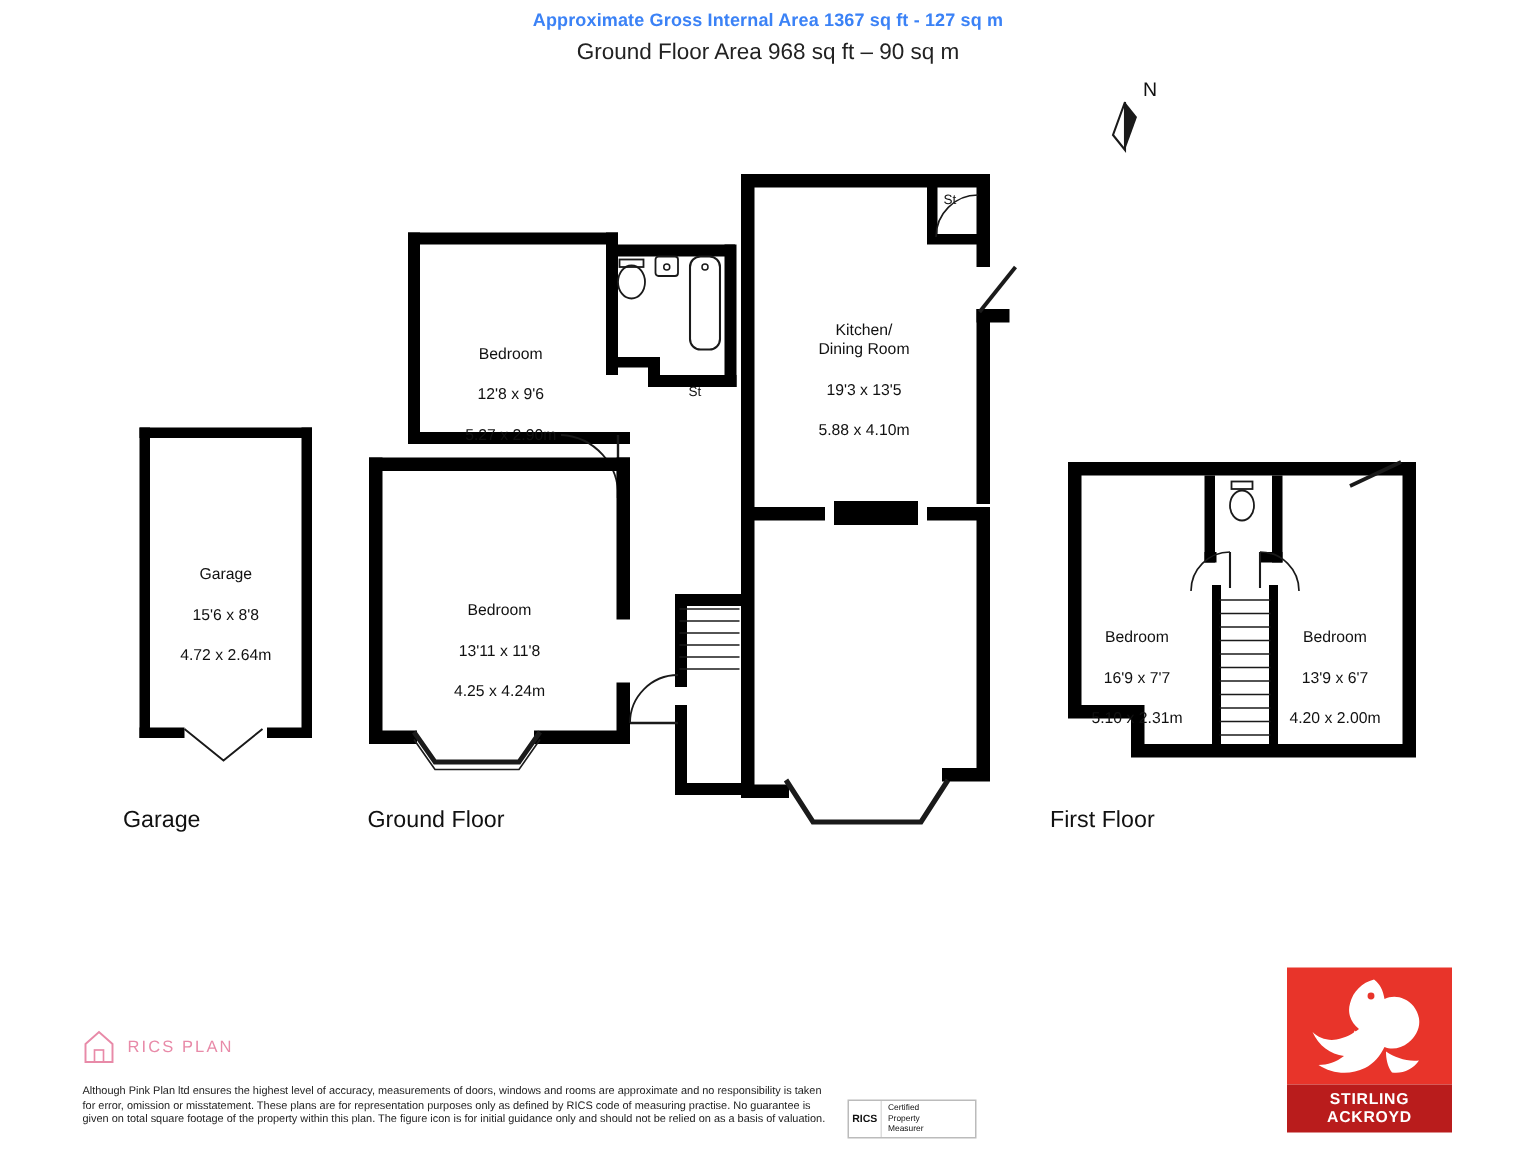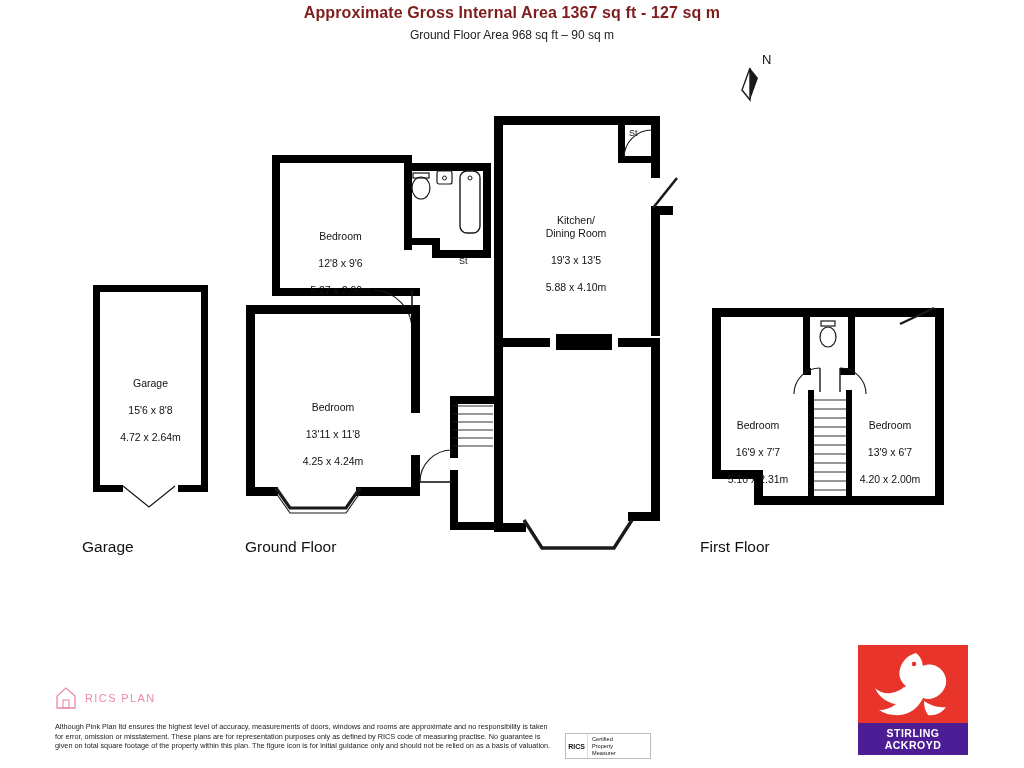--- a/index.html
+++ b/index.html
@@ -15,28 +15,28 @@
   }
 
   
   .header {
     position: absolute;
     top: 0; left: 0; width: 1024px;
     text-align: center;
     padding-top: 2px;
   }
   .header .title {
-    font-size: 16px;
+    font-size: 12px;
     font-weight: bold;
     letter-spacing: 0.1px;
     line-height: 22px;
-    color: #7f1d1d;
+    color: #3b82f6;
   }
   .header .sub {
-    font-size: 12px;
+    font-size: 15px;
     line-height: 22px;
     color: #222;
   }
 
   
   .north {
     position: absolute;
     left: 736px; top: 52px;
     width: 44px; height: 50px;
   }
@@ -116,21 +116,21 @@
     position: absolute;
     left: 858px; top: 645px;
     width: 110px; height: 110px;
   }
   .logo .logo-top {
     position: absolute; left:0; top:0; width:110px; height:78px;
     background: #e8342a;
   }
   .logo .logo-bottom {
     position: absolute; left:0; top:78px; width:110px; height:32px;
-    background: #4c1d95;
+    background: #b91c1c;
     display: flex; flex-direction: column; align-items: center; justify-content: center;
   }
   .logo .logo-bottom span {
     color: #fff; font-size: 10.5px; font-weight: bold; letter-spacing: 0.5px; line-height: 12px;
   }
 </style>
 </head>
 <body>
 
 <div class="header">

